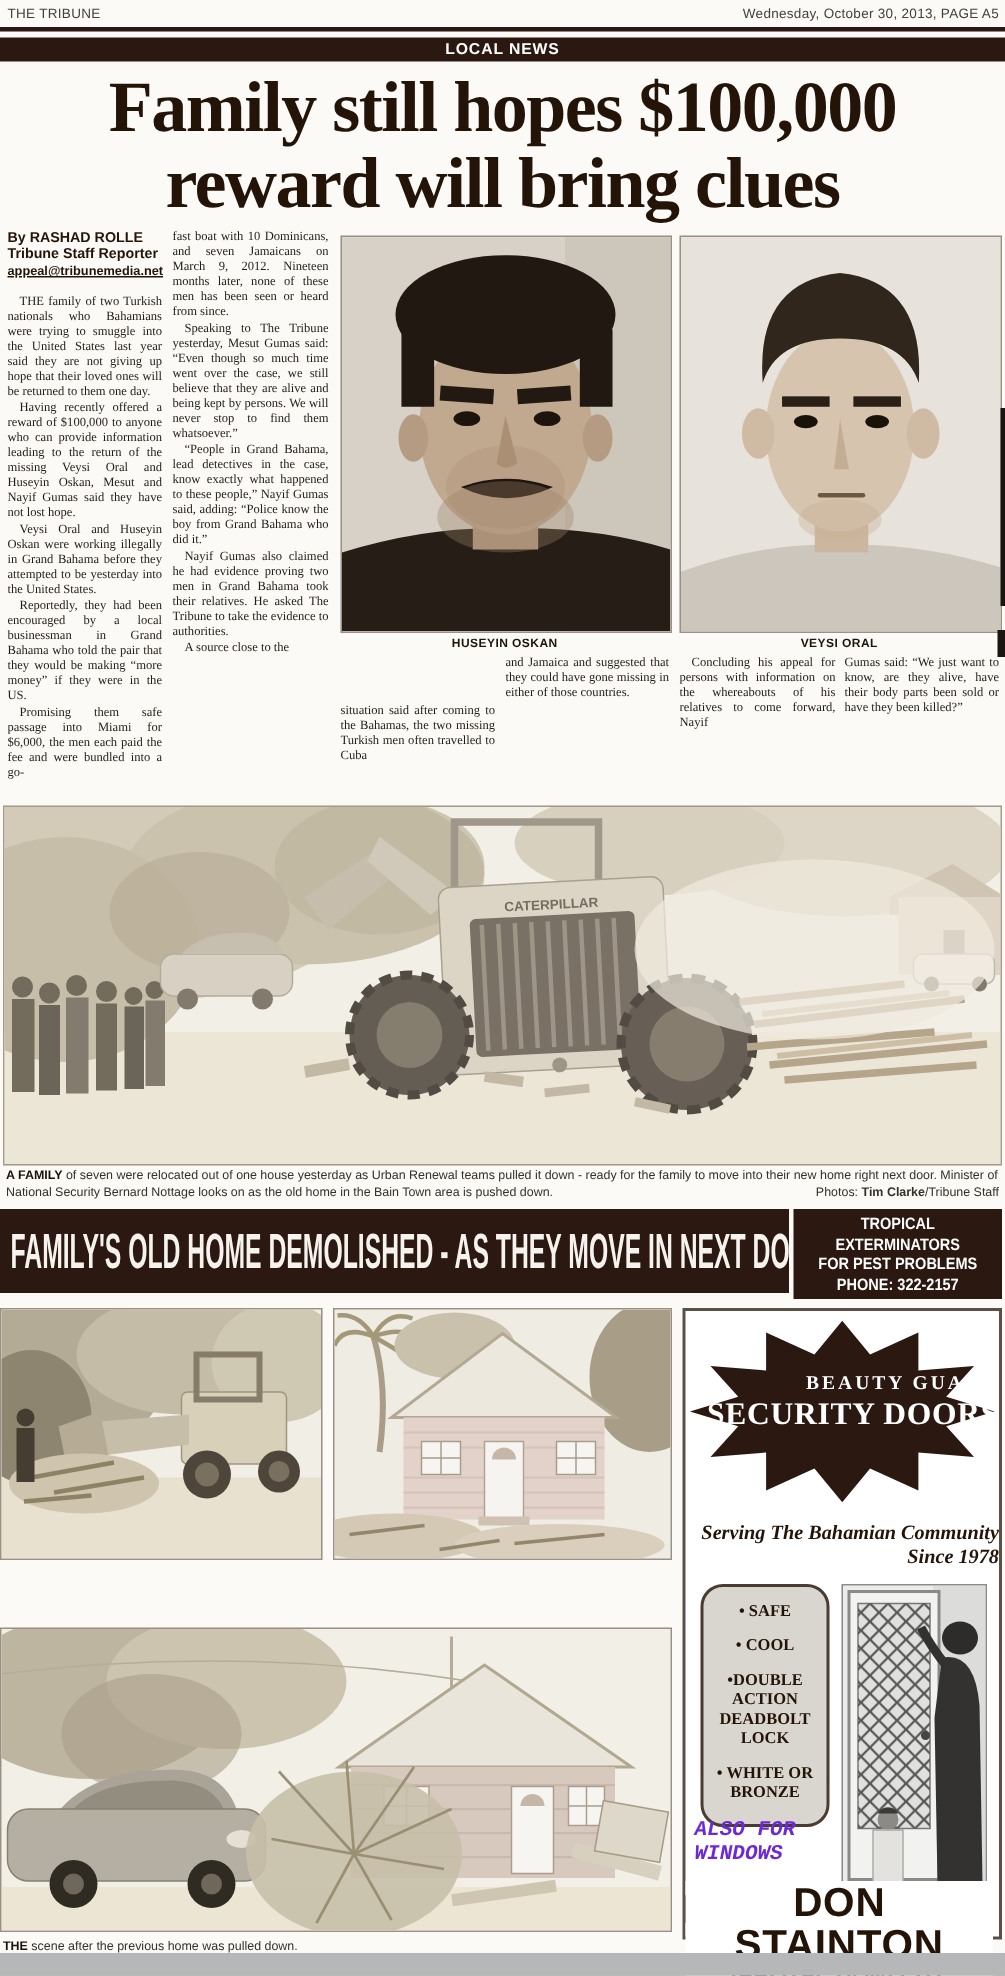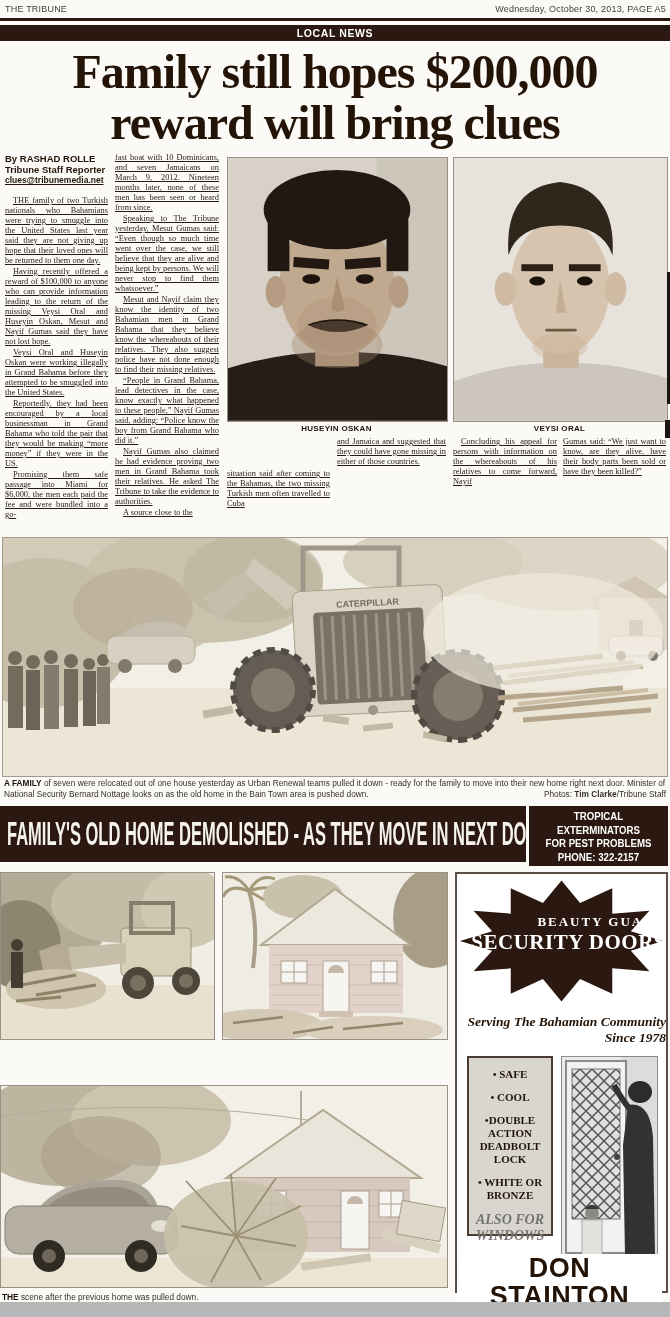--- a/index.html
+++ b/index.html
@@ -9,77 +9,76 @@
   .hdr{font-size:9px;color:#45403b;letter-spacing:.2px;}
   .rule{background:#2b1810;}
   .secbar{background:#2b1810;color:#fff;text-align:center;font-weight:bold;
           font-size:10.5px;letter-spacing:.6px;line-height:16px;}
   .headline{width:100%;text-align:center;font-family:"Liberation Serif",serif;font-weight:bold;
             font-size:48px;line-height:51px;color:#241408;letter-spacing:-1px;}
   .byline{font-size:9.5px;font-weight:bold;color:#241408;line-height:11px;}
   .byline .em{font-size:8.5px;text-decoration:underline;}
   .col{font-family:"Liberation Serif",serif;font-size:8.4px;line-height:10px;
        text-align:justify;color:#241c14;overflow:hidden;}
-  .col p{margin:0 0 1px 0;text-indent:8px;text-decoration:underline;}
+  .col p{margin:0 0 1px 0;text-indent:8px;}
   .col p.np{text-indent:0;}
   .photoframe{border:1px solid #9a9186;background:#eceadf;overflow:hidden;}
   .mugcap{font-size:8px;font-weight:bold;color:#1d140c;text-align:center;letter-spacing:.3px;}
   .cap{font-size:8.3px;line-height:11px;color:#35302a;}
   .cap b{color:#1a120a;}
   .credit{font-size:8.3px;color:#35302a;}
   .banner{background:#2b1810;overflow:hidden;white-space:nowrap;}
   .bannertxt{display:inline-block;color:#f6f3ee;font-weight:bold;font-size:33px;line-height:56px;
              transform:scaleX(.5);transform-origin:0 50%;letter-spacing:0;}
   .tropical{background:#2b1810;color:#fff;text-align:center;font-weight:bold;}
   .tropical div{font-size:11px;line-height:13.5px;transform:scaleX(.88);}
   .ad{background:#fff;border:2px solid #5a5048;}
   .adtag{font-family:"Liberation Serif",serif;font-weight:bold;font-style:italic;
          font-size:13.5px;line-height:16px;text-align:center;color:#241408;}
   .bullets{background:#d9d6d0;border:2px solid #4a3c30;text-align:center;
            font-family:"Liberation Serif",serif;font-weight:bold;font-size:11px;
            line-height:13px;color:#241408;}
   .bullets div{margin-top:10px;}
-  .alsofor{font-family:Liberation Serif, serif;font-weight:bold;font-style:italic;
-           font-size:14px;line-height:16px;color:#737373;text-align:center;}
+  .alsofor{font-family:Liberation Mono, monospace;font-weight:bold;font-style:italic;
+           font-size:14px;line-height:16px;color:#6d28d9;}
   .donst{font-size:27px;font-weight:bold;color:#241408;letter-spacing:.5px;text-align:center;line-height:28px;}
   .prot{font-size:15px;font-weight:bold;color:#241408;text-align:center;line-height:16px;}
   .graybar{background:#b5b7b9;}
   .starwrap{text-align:right;color:#fff;}
   .star1{font-family:"Liberation Serif",serif;font-weight:bold;font-size:13px;letter-spacing:2px;}
   .star2{font-family:"Liberation Serif",serif;font-weight:bold;font-size:21px;letter-spacing:.5px;}
 </style>
 </head>
 <body>
 
 <div id="page">
 
   <div class="abs hdr" style="left:5px;top:4px;">THE TRIBUNE</div>
   <div class="abs hdr" style="right:4px;top:4px;">Wednesday, October 30, 2013, PAGE A5</div>
   <div class="abs rule" style="left:0;top:18px;width:670px;height:3px;"></div>
   <div class="abs secbar" style="left:0;top:25px;width:670px;height:16px;">LOCAL NEWS</div>
 
-  <div class="abs headline" style="left:0;top:46px;">Family still hopes $200,000</div>
+  <div class="abs headline" style="left:0;top:46px;">Family still hopes $100,000</div>
   <div class="abs headline" style="left:0;top:97px;">reward will bring clues</div>
 
   <div class="abs byline" style="left:5px;top:153px;width:104px;">
     <div>By RASHAD ROLLE</div>
     <div>Tribune Staff Reporter</div>
-    <div class="em">clues@tribunemedia.net</div>
+    <div class="em">appeal@tribunemedia.net</div>
   </div>
   <div class="abs col" style="left:5px;top:196px;width:103px;height:337px;">
     <p>THE family of two Turkish nationals who Bahamians were trying to smuggle into the United States last year said they are not giving up hope that their loved ones will be returned to them one day.</p>
     <p>Having recently offered a reward of $100,000 to anyone who can provide information leading to the return of the missing Veysi Oral and Huseyin Oskan, Mesut and Nayif Gumas said they have not lost hope.</p>
-    <p>Veysi Oral and Huseyin Oskan were working illegally in Grand Bahama before they attempted to be smuggled into the United States.</p>
+    <p>Veysi Oral and Huseyin Oskan were working illegally in Grand Bahama before they attempted to be yesterday into the United States.</p>
     <p>Reportedly, they had been encouraged by a local businessman in Grand Bahama who told the pair that they would be making “more money” if they were in the US.</p>
     <p>Promising them safe passage into Miami for $6,000, the men each paid the fee and were bundled into a go-</p>
   </div>
   <div class="abs col" style="left:115px;top:153px;width:104px;height:380px;">
     <p class="np">fast boat with 10 Dominicans, and seven Jamaicans on March 9, 2012. Nineteen months later, none of these men has been seen or heard from since.</p>
     <p>Speaking to The Tribune yesterday, Mesut Gumas said: “Even though so much time went over the case, we still believe that they are alive and being kept by persons. We will never stop to find them whatsoever.”</p>
-    <p>Mesut and Nayif claim they know the identity of two Bahamian men in Grand Bahama that they believe know the whereabouts of their relatives. They also suggest police have not done enough to find their missing relatives.</p>
     <p>“People in Grand Bahama, lead detectives in the case, know exactly what happened to these people,” Nayif Gumas said, adding: “Police know the boy from Grand Bahama who did it.”</p>
     <p>Nayif Gumas also claimed he had evidence proving two men in Grand Bahama took their relatives. He asked The Tribune to take the evidence to authorities.</p>
     <p>A source close to the</p>
   </div>
 
   <div class="abs photoframe" style="left:227px;top:157px;width:219px;height:263px;">
     <svg width="219" height="263" viewBox="0 0 221 265">
       <rect width="221" height="265" fill="#d7d1c7"></rect>
       <rect x="150" width="71" height="265" fill="#cbc4b8" opacity=".8"></rect>
       <path d="M0 265 V212 Q60 194 110 196 Q168 194 221 210 V265 Z" fill="#261e16"></path>
@@ -356,21 +355,21 @@
       <polygon fill="#2b1810" points="209,63 176,73 195,94 157,91 157,117 124,102 105,125 86,102 53,117 53,91 15,94 34,73 1,63 34,53 15,32 53,35 53,9 86,24 105,1 124,24 157,9 157,35 195,32 176,53"></polygon>
     </svg>
     <div class="abs starwrap" style="left:0;top:40px;width:209px;">
       <div class="star1">BEAUTY GUARD</div>
       <div class="star2">SECURITY DOORS</div>
     </div>
     <div class="abs adtag" style="left:0;top:140px;width:209px;text-align:right;">
       <div>Serving The Bahamian Community</div>
       <div>Since 1978</div>
     </div>
-    <div class="abs bullets" style="left:10px;top:182px;width:86px;height:180px;box-sizing:border-box;">
+    <div class="abs bullets" style="left:10px;top:182px;width:86px;height:162px;box-sizing:border-box;border-radius:15px;">
       <div>• SAFE</div>
       <div>• COOL</div>
       <div>•DOUBLE ACTION DEADBOLT LOCK</div>
       <div>• WHITE OR BRONZE</div>
     </div>
     <div class="abs photoframe" style="left:104px;top:182px;width:95px;height:198px;border-color:#8a8a88;background:#ebebe9;">
       <svg width="95" height="198" viewBox="0 0 95 198">
         <defs>
           <pattern id="gr" width="12" height="12" patternUnits="userSpaceOnUse">
             <path d="M0 6 L6 0 L12 6 L6 12 Z" fill="none" stroke="#555553" stroke-width="1.5"></path>

